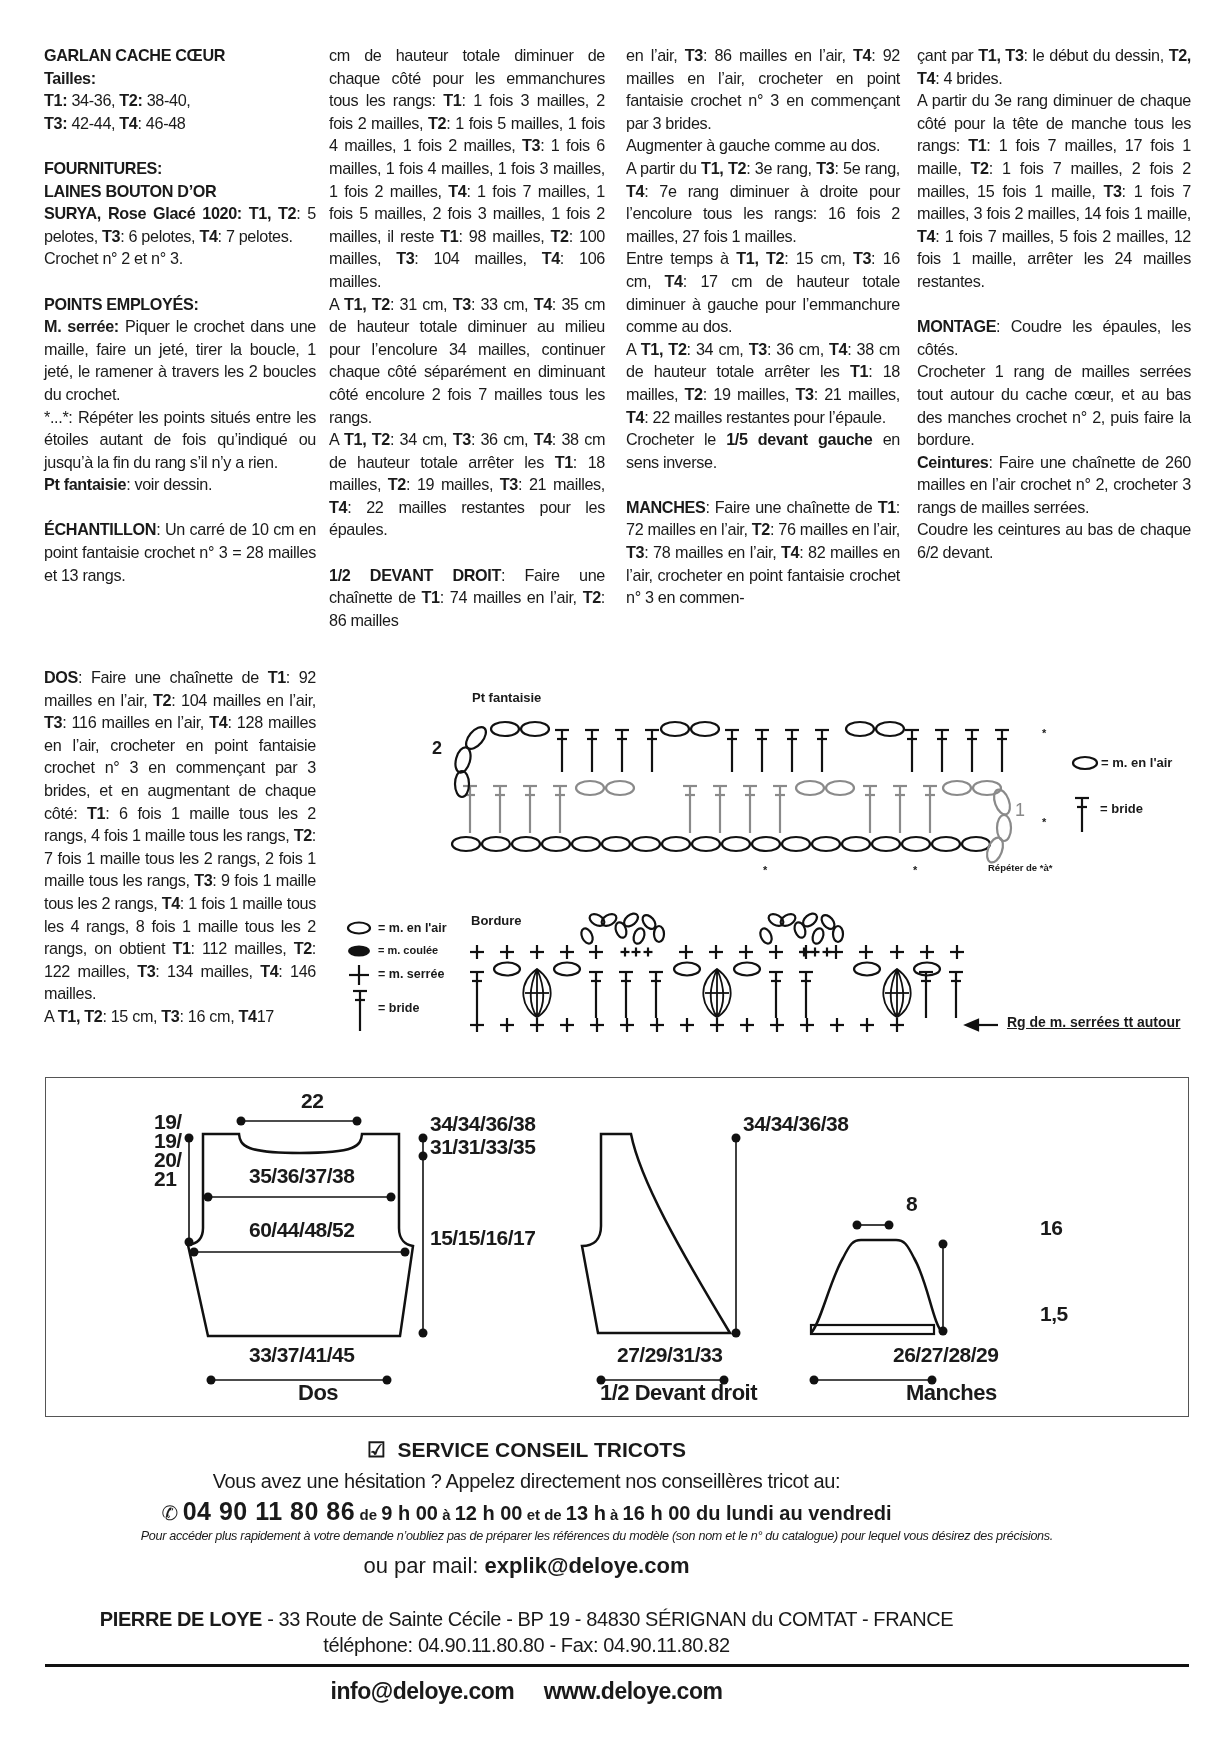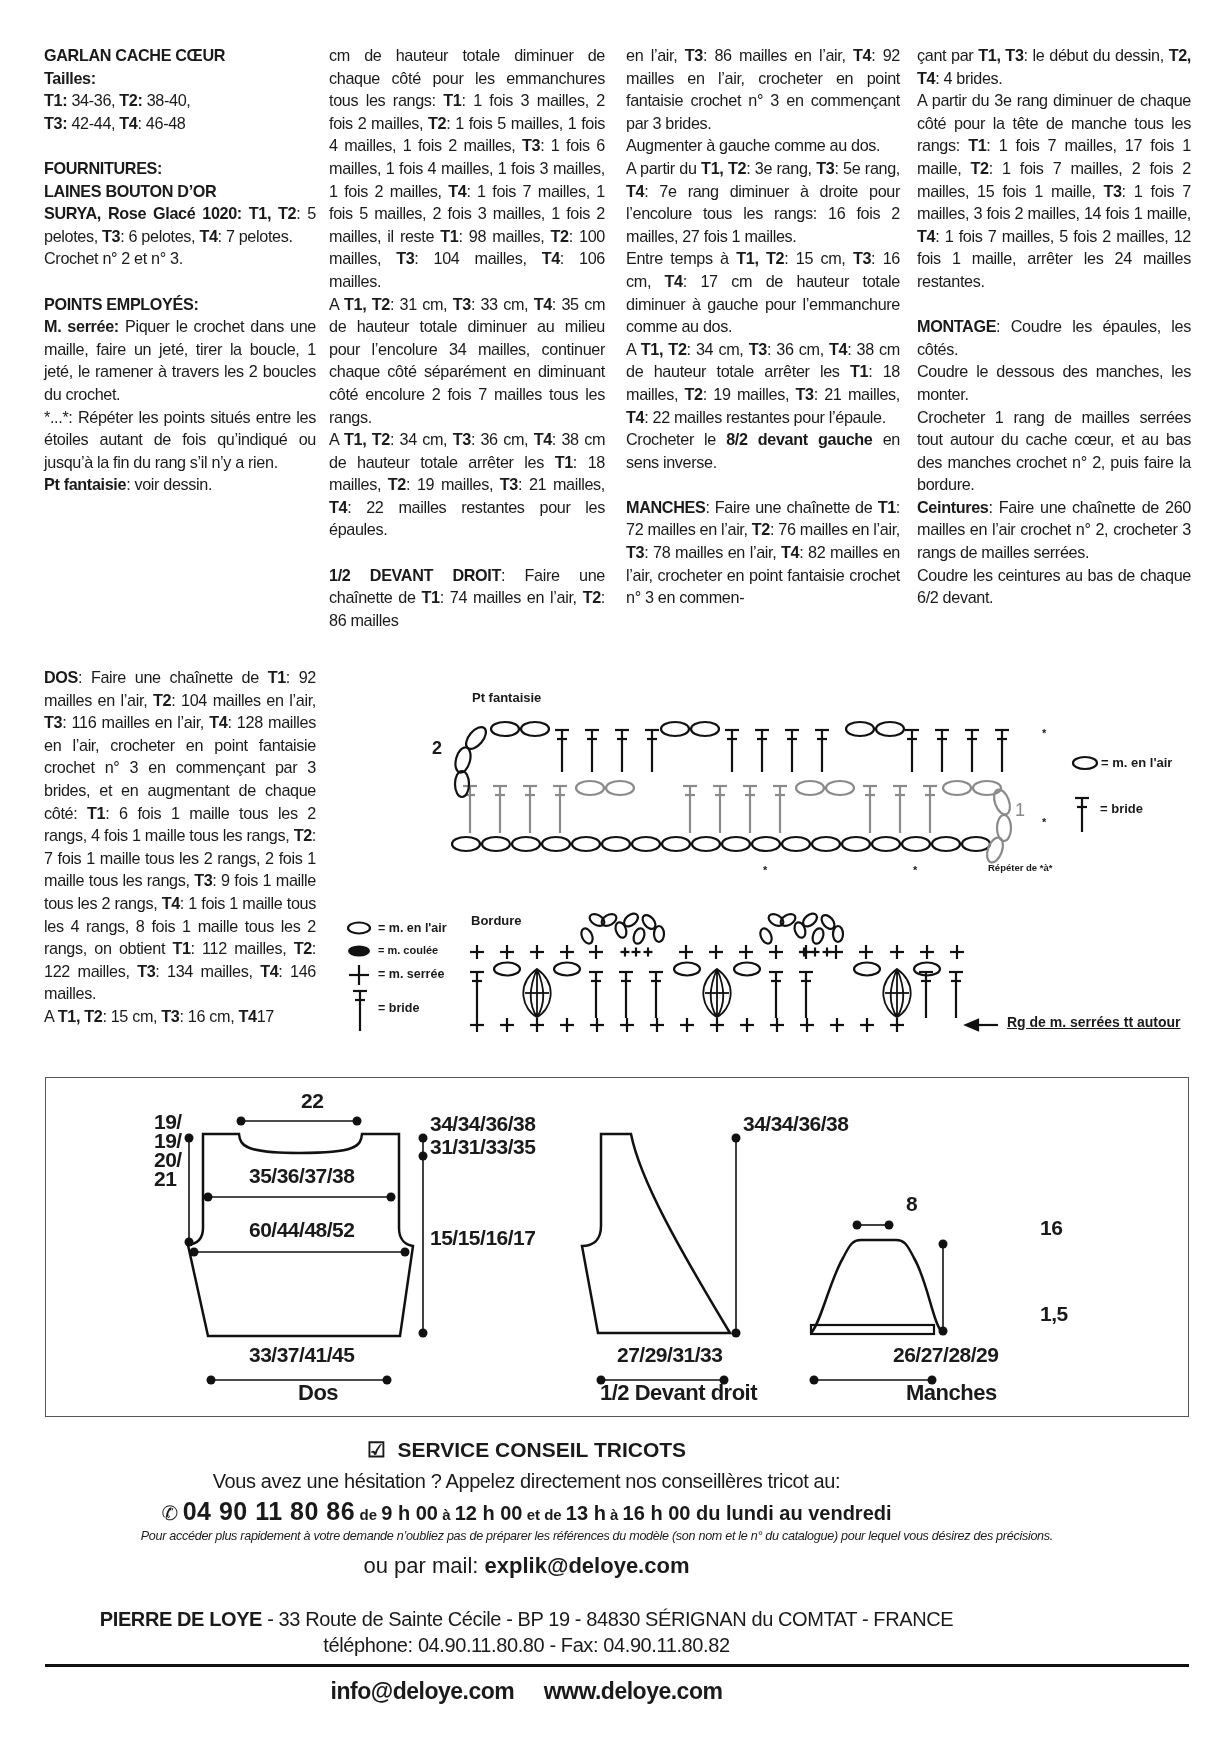--- a/index.html
+++ b/index.html
@@ -34,20 +34,21 @@
   <p><b>FOURNITURES:</b></p>
   <p><b>LAINES BOUTON D’OR</b></p>
   <p><b>SURYA, Rose Glacé 1020: T1, T2</b>: 5 pelotes, <b>T3</b>: 6 pelotes, <b>T4</b>: 7 pelotes.</p>
   <p>Crochet n° 2 et n° 3.</p>
   <div class="gap"></div>
   <p><b>POINTS EMPLOYÉS:</b></p>
   <p><b>M. serrée:</b> Piquer le crochet dans une maille, faire un jeté, tirer la boucle, 1 jeté, le ramener à travers les 2 boucles du crochet.</p>
   <p>*...*: Répéter les points situés entre les étoiles autant de fois qu’indiqué ou jusqu’à la fin du rang s’il n’y a rien.</p>
   <p><b>Pt fantaisie</b>: voir dessin.</p>
   <div class="gap"></div>
+  <p><b>ÉCHANTILLON</b>: Un carré de 10 cm en point fantaisie crochet n° 3 = 28 mailles et 13 rangs.</p>
 </div>
 
 <div class="col c1b">
   <p><b>DOS</b>: Faire une chaînette de <b>T1</b>: 92 mailles en l’air, <b>T2</b>: 104 mailles en l’air, <b>T3</b>: 116 mailles en l’air, <b>T4</b>: 128 mailles en l’air, crocheter en point fantaisie crochet n° 3 en commençant par 3 brides, et en augmentant de chaque côté: <b>T1</b>: 6 fois 1 maille tous les 2 rangs, 4 fois 1 maille tous les rangs, <b>T2</b>: 7 fois 1 maille tous les 2 rangs, 2 fois 1 maille tous les rangs, <b>T3</b>: 9 fois 1 maille tous les 2 rangs, <b>T4</b>: 1 fois 1 maille tous les 4 rangs, 8 fois 1 maille tous les 2 rangs, on obtient <b>T1</b>: 112 mailles, <b>T2</b>: 122 mailles, <b>T3</b>: 134 mailles, <b>T4</b>: 146 mailles.</p>
   <p><span>A <b>T1, T2</b>: 15 cm, <b>T3</b>: 16 cm, <b>T4</b>17</span></p>
 </div>
 
 <div class="col c2">
   <p>cm de hauteur totale diminuer de chaque côté pour les emmanchures tous les rangs: <b>T1</b>: 1 fois 3 mailles, 2 fois 2 mailles, <b>T2</b>: 1 fois 5 mailles, 1 fois 4 mailles, 1 fois 2 mailles, <b>T3</b>: 1 fois 6 mailles, 1 fois 4 mailles, 1 fois 3 mailles, 1 fois 2 mailles, <b>T4</b>: 1 fois 7 mailles, 1 fois 5 mailles, 2 fois 3 mailles, 1 fois 2 mailles, il reste <b>T1</b>: 98 mailles, <b>T2</b>: 100 mailles, <b>T3</b>: 104 mailles, <b>T4</b>: 106 mailles.</p>
   <p>A <b>T1, T2</b>: 31 cm, <b>T3</b>: 33 cm, <b>T4</b>: 35 cm de hauteur totale diminuer au milieu pour l’encolure 34 mailles, continuer chaque côté séparément en diminuant côté encolure 2 fois 7 mailles tous les rangs.</p>
@@ -55,31 +56,30 @@
   <div class="gap"></div>
   <p><b>1/2 DEVANT DROIT</b>: Faire une chaînette de <b>T1</b>: 74 mailles en l’air, <b>T2</b>: 86 mailles</p>
 </div>
 
 <div class="col c3">
   <p>en l’air, <b>T3</b>: 86 mailles en l’air, <b>T4</b>: 92 mailles en l’air, crocheter en point fantaisie crochet n° 3 en commençant par 3 brides.</p>
   <p>Augmenter à gauche comme au dos.</p>
   <p>A partir du <b>T1, T2</b>: 3e rang, <b>T3</b>: 5e rang, <b>T4</b>: 7e rang diminuer à droite pour l’encolure tous les rangs: 16 fois 2 mailles, 27 fois 1 mailles.</p>
   <p>Entre temps à <b>T1, T2</b>: 15 cm, <b>T3</b>: 16 cm, <b>T4</b>: 17 cm de hauteur totale diminuer à gauche pour l’emmanchure comme au dos.</p>
   <p>A <b>T1, T2</b>: 34 cm, <b>T3</b>: 36 cm, <b>T4</b>: 38 cm de hauteur totale arrêter les <b>T1</b>: 18 mailles, <b>T2</b>: 19 mailles, <b>T3</b>: 21 mailles, <b>T4</b>: 22 mailles restantes pour l’épaule.</p>
-  <p>Crocheter le <b>8/2 devant gauche</b> en sens inverse.</p>
+  <p>Crocheter le <b>1/5 devant gauche</b> en sens inverse.</p>
   <div class="gap"></div>
   <p><b>MANCHES</b>: Faire une chaînette de <b>T1</b>: 72 mailles en l’air, <b>T2</b>: 76 mailles en l’air, <b>T3</b>: 78 mailles en l’air, <b>T4</b>: 82 mailles en l’air, crocheter en point fantaisie crochet n° 3 en commen-</p>
 </div>
 
 <div class="col c4">
   <p>çant par <b>T1, T3</b>: le début du dessin, <b>T2, T4</b>: 4 brides.</p>
   <p>A partir du 3e rang diminuer de chaque côté pour la tête de manche tous les rangs: <b>T1</b>: 1 fois 7 mailles, 17 fois 1 maille, <b>T2</b>: 1 fois 7 mailles, 2 fois 2 mailles, 15 fois 1 maille, <b>T3</b>: 1 fois 7 mailles, 3 fois 2 mailles, 14 fois 1 maille, <b>T4</b>: 1 fois 7 mailles, 5 fois 2 mailles, 12 fois 1 maille, arrêter les 24 mailles restantes.</p>
   <div class="gap"></div>
   <p><b>MONTAGE</b>: Coudre les épaules, les côtés.</p>
-  <p>Coudre le dessous des manches, les monter.</p>
   <p>Crocheter 1 rang de mailles serrées tout autour du cache cœur, et au bas des manches crochet n° 2, puis faire la bordure.</p>
   <p><b>Ceintures</b>: Faire une chaînette de 260 mailles en l’air crochet n° 2, crocheter 3 rangs de mailles serrées.</p>
   <p>Coudre les ceintures au bas de chaque 6/2 devant.</p>
 </div>
 
 <svg class="diagram" viewBox="0 0 1229 1742" style="pointer-events:none">
   <g id="fantaisie">
       <ellipse cx="466" cy="844" rx="14" ry="7" fill="none" stroke="#111" stroke-width="2.2"></ellipse>
       <ellipse cx="496" cy="844" rx="14" ry="7" fill="none" stroke="#111" stroke-width="2.2"></ellipse>
       <ellipse cx="526" cy="844" rx="14" ry="7" fill="none" stroke="#111" stroke-width="2.2"></ellipse>

